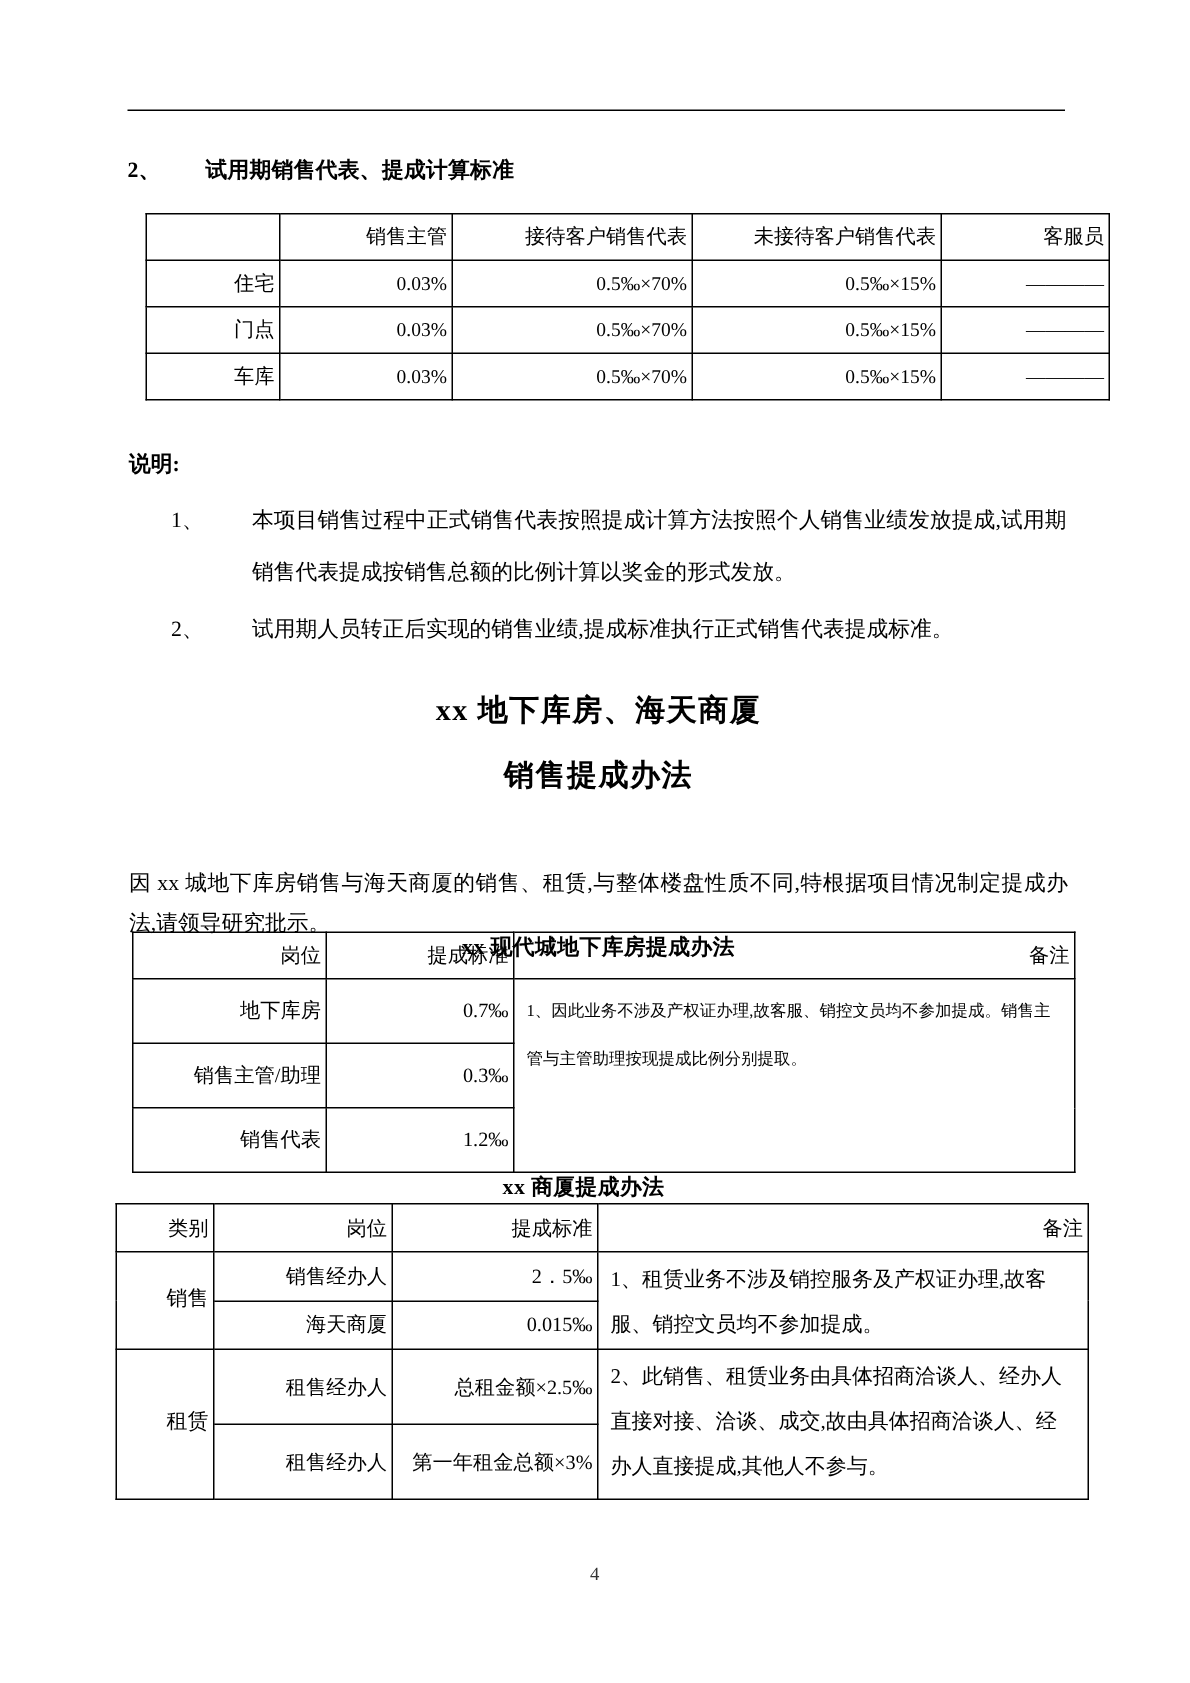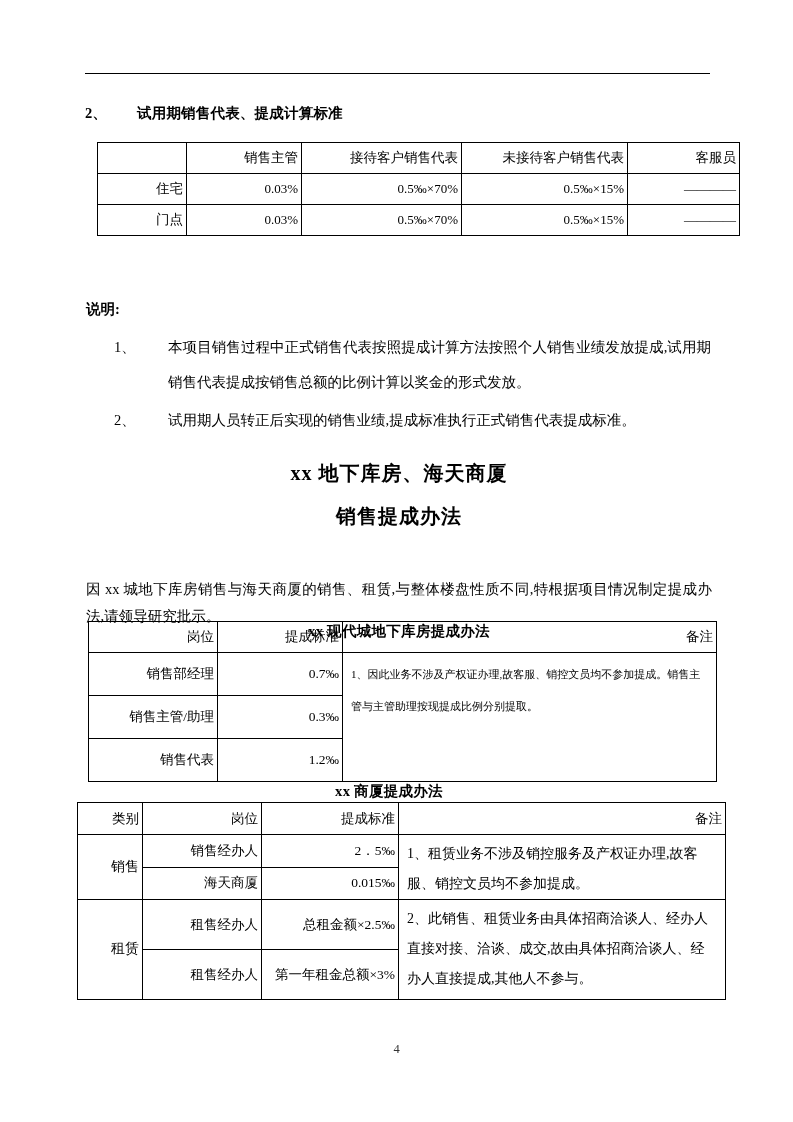--- a/index.html
+++ b/index.html
@@ -209,20 +209,27 @@
         <td class="c3 num-cell">0.5‰×15%</td>
         <td class="c4 num-cell">————</td>
       </tr>
       <tr>
         <td class="c0">门点</td>
         <td class="c1 num-cell">0.03%</td>
         <td class="c2 num-cell">0.5‰×70%</td>
         <td class="c3 num-cell">0.5‰×15%</td>
         <td class="c4 num-cell">————</td>
       </tr>
+      <tr>
+        <td class="c0">车库</td>
+        <td class="c1 num-cell">0.03%</td>
+        <td class="c2 num-cell">0.5‰×70%</td>
+        <td class="c3 num-cell">0.5‰×15%</td>
+        <td class="c4 num-cell">————</td>
+      </tr>
     </tbody>
   </table>
 
   <div class="shuoming-label">说明:</div>
   <div class="note-list">
     <div class="note-item">
       <span class="idx">1、</span>
       <div class="body">本项目销售过程中正式销售代表按照提成计算方法按照个人销售业绩发放提成,试用期销售代表提成按销售总额的比例计算以奖金的形式发放。</div>
     </div>
     <div class="note-item">
@@ -239,21 +246,21 @@
   <div class="sub-caption" id="cap2">xx 现代城地下库房提成办法</div>
 
   <table class="doc" id="table2">
     <tbody>
       <tr class="hrow">
         <td class="c0">岗位</td>
         <td class="c1">提成标准</td>
         <td class="c2">备注</td>
       </tr>
       <tr class="brow">
-        <td class="c0">销售部经理</td>
+        <td class="c0">地下库房</td>
         <td class="c1">0.7‰</td>
         <td class="c2 remark" rowspan="3">1、因此业务不涉及产权证办理,故客服、销控文员均不参加提成。销售主管与主管助理按现提成比例分别提取。</td>
       </tr>
       <tr class="brow">
         <td class="c0">销售主管/助理</td>
         <td class="c1">0.3‰</td>
       </tr>
       <tr class="brow">
         <td class="c0">销售代表</td>
         <td class="c1">1.2‰</td>

